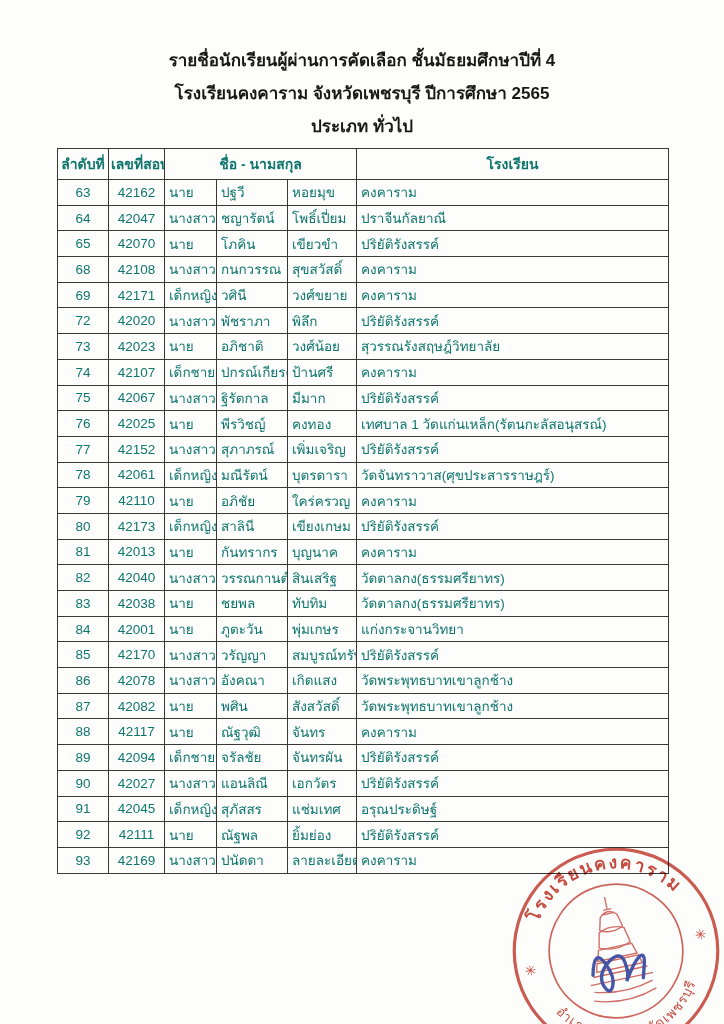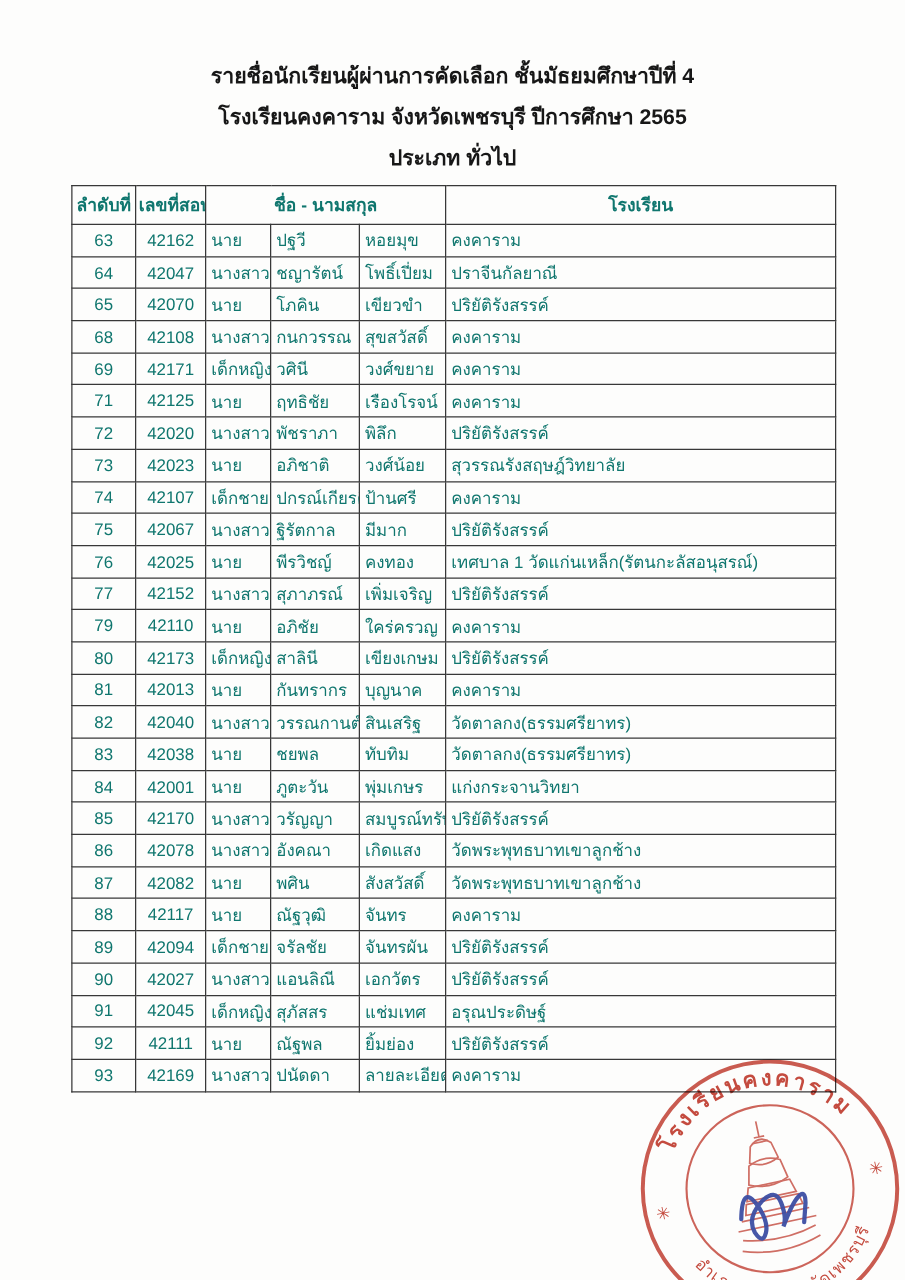--- a/index.html
+++ b/index.html
@@ -98,28 +98,20 @@
       </tr>
       <tr>
         <td class="c-no">69</td>
         <td class="c-exam-no">42171</td>
         <td class="c-prefix">เด็กหญิง</td>
         <td class="c-first-name">วศินี</td>
         <td class="c-last-name">วงศ์ขยาย</td>
         <td class="c-school">คงคาราม</td>
       </tr>
       <tr>
-        <td class="c-no">71</td>
-        <td class="c-exam-no">42125</td>
-        <td class="c-prefix">นาย</td>
-        <td class="c-first-name">ฤทธิชัย</td>
-        <td class="c-last-name">เรืองโรจน์</td>
-        <td class="c-school">คงคาราม</td>
-      </tr>
-      <tr>
         <td class="c-no">72</td>
         <td class="c-exam-no">42020</td>
         <td class="c-prefix">นางสาว</td>
         <td class="c-first-name">พัชราภา</td>
         <td class="c-last-name">พิลึก</td>
         <td class="c-school">ปริยัติรังสรรค์</td>
       </tr>
       <tr>
         <td class="c-no">73</td>
         <td class="c-exam-no">42023</td>
@@ -152,20 +144,28 @@
         <td class="c-last-name">คงทอง</td>
         <td class="c-school">เทศบาล 1 วัดแก่นเหล็ก(รัตนกะลัสอนุสรณ์)</td>
       </tr>
       <tr>
         <td class="c-no">77</td>
         <td class="c-exam-no">42152</td>
         <td class="c-prefix">นางสาว</td>
         <td class="c-first-name">สุภาภรณ์</td>
         <td class="c-last-name">เพิ่มเจริญ</td>
         <td class="c-school">ปริยัติรังสรรค์</td>
+      </tr>
+      <tr>
+        <td class="c-no">78</td>
+        <td class="c-exam-no">42061</td>
+        <td class="c-prefix">เด็กหญิง</td>
+        <td class="c-first-name">มณีรัตน์</td>
+        <td class="c-last-name">บุตรดารา</td>
+        <td class="c-school">วัดจันทราวาส(ศุขประสารราษฎร์)</td>
       </tr>
       <tr>
         <td class="c-no">79</td>
         <td class="c-exam-no">42110</td>
         <td class="c-prefix">นาย</td>
         <td class="c-first-name">อภิชัย</td>
         <td class="c-last-name">ใคร่ครวญ</td>
         <td class="c-school">คงคาราม</td>
       </tr>
       <tr>

